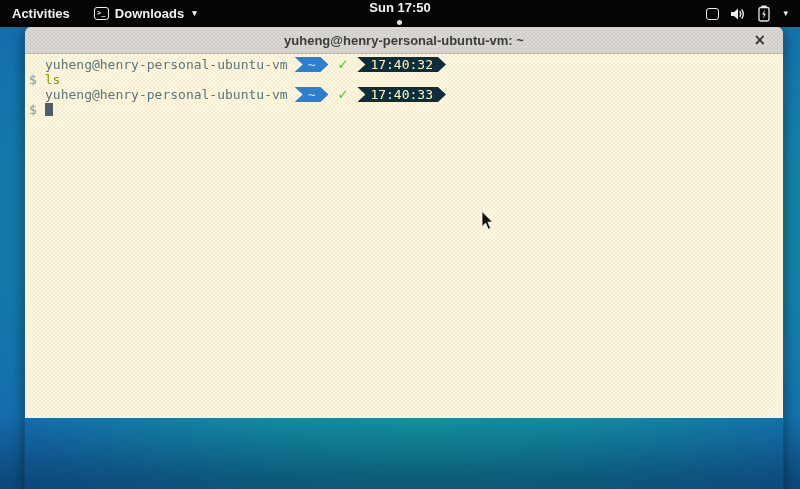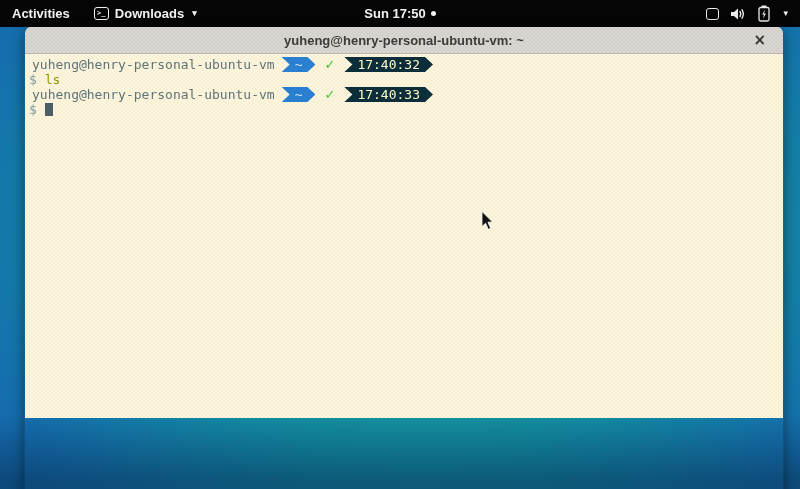--- a/index.html
+++ b/index.html
@@ -40,21 +40,21 @@
   }
   .caret { font-size:9px; line-height:1; margin-left:2px; }
   .tb-center {
     position:absolute; left:0; right:0; top:0; height:100%;
     display:flex; align-items:center; justify-content:center; pointer-events:none;
   }
   .clock {
     pointer-events:auto; display:flex; align-items:center; gap:5px;
     background:none; border:none; color:#f2f2f2;
     font-family:"Liberation Sans", sans-serif; font-size:13px; font-weight:700;
-    height:100%; padding:0 10px; cursor:pointer;
+    height:100%; padding:0 10px; cursor:pointer;flex-direction:column;
   }
   .notif-dot { width:5px; height:5px; border-radius:50%; background:#f2f2f2; }
   .tb-right {
     margin-left:auto; height:100%; display:flex; align-items:center; gap:11px;
     padding:0 12px; cursor:pointer;
   }
   .sq-icon {
     width:13px; height:12px; border:1.5px solid #ececec; border-radius:3px;
     display:inline-block;
   }
@@ -89,21 +89,21 @@
     height:364px;
     background-color:#fbf4dd;
     background-image:conic-gradient(#fdf6e2 25%, #f7efd0 0 50%, #fdf6e2 0 75%, #f7efd0 0);
     background-size:4px 4px;
     font-family:"DejaVu Sans Mono", monospace; font-size:13px; line-height:15px;
     padding:3px 0 0 4px;
     color:#5c7176;
     cursor:text;
   }
   .line { height:15px; white-space:pre; display:flex; align-items:center; }
-  .prompt-line { padding-left:3px; }
+  .prompt-line { padding-left:16px; }
   .host { color:#5f7478; }
   .seg {
     display:inline-flex; align-items:center; height:15px;
     padding:0 13px 1px 13px; margin-left:7px;
     clip-path:polygon(0 0, calc(100% - 8px) 0, 100% 50%, calc(100% - 8px) 100%, 0 100%, 8px 50%);
   }
   .seg-blue { background:#2a7fd0; color:#cde6f8; }
   .seg-dark { background:#0c2e3a; color:#fef9c3; }
   .check { color:#3fc52d; font-weight:700; margin-left:9px; margin-right:2px;
            font-family:"DejaVu Sans", sans-serif; font-size:13px; }

